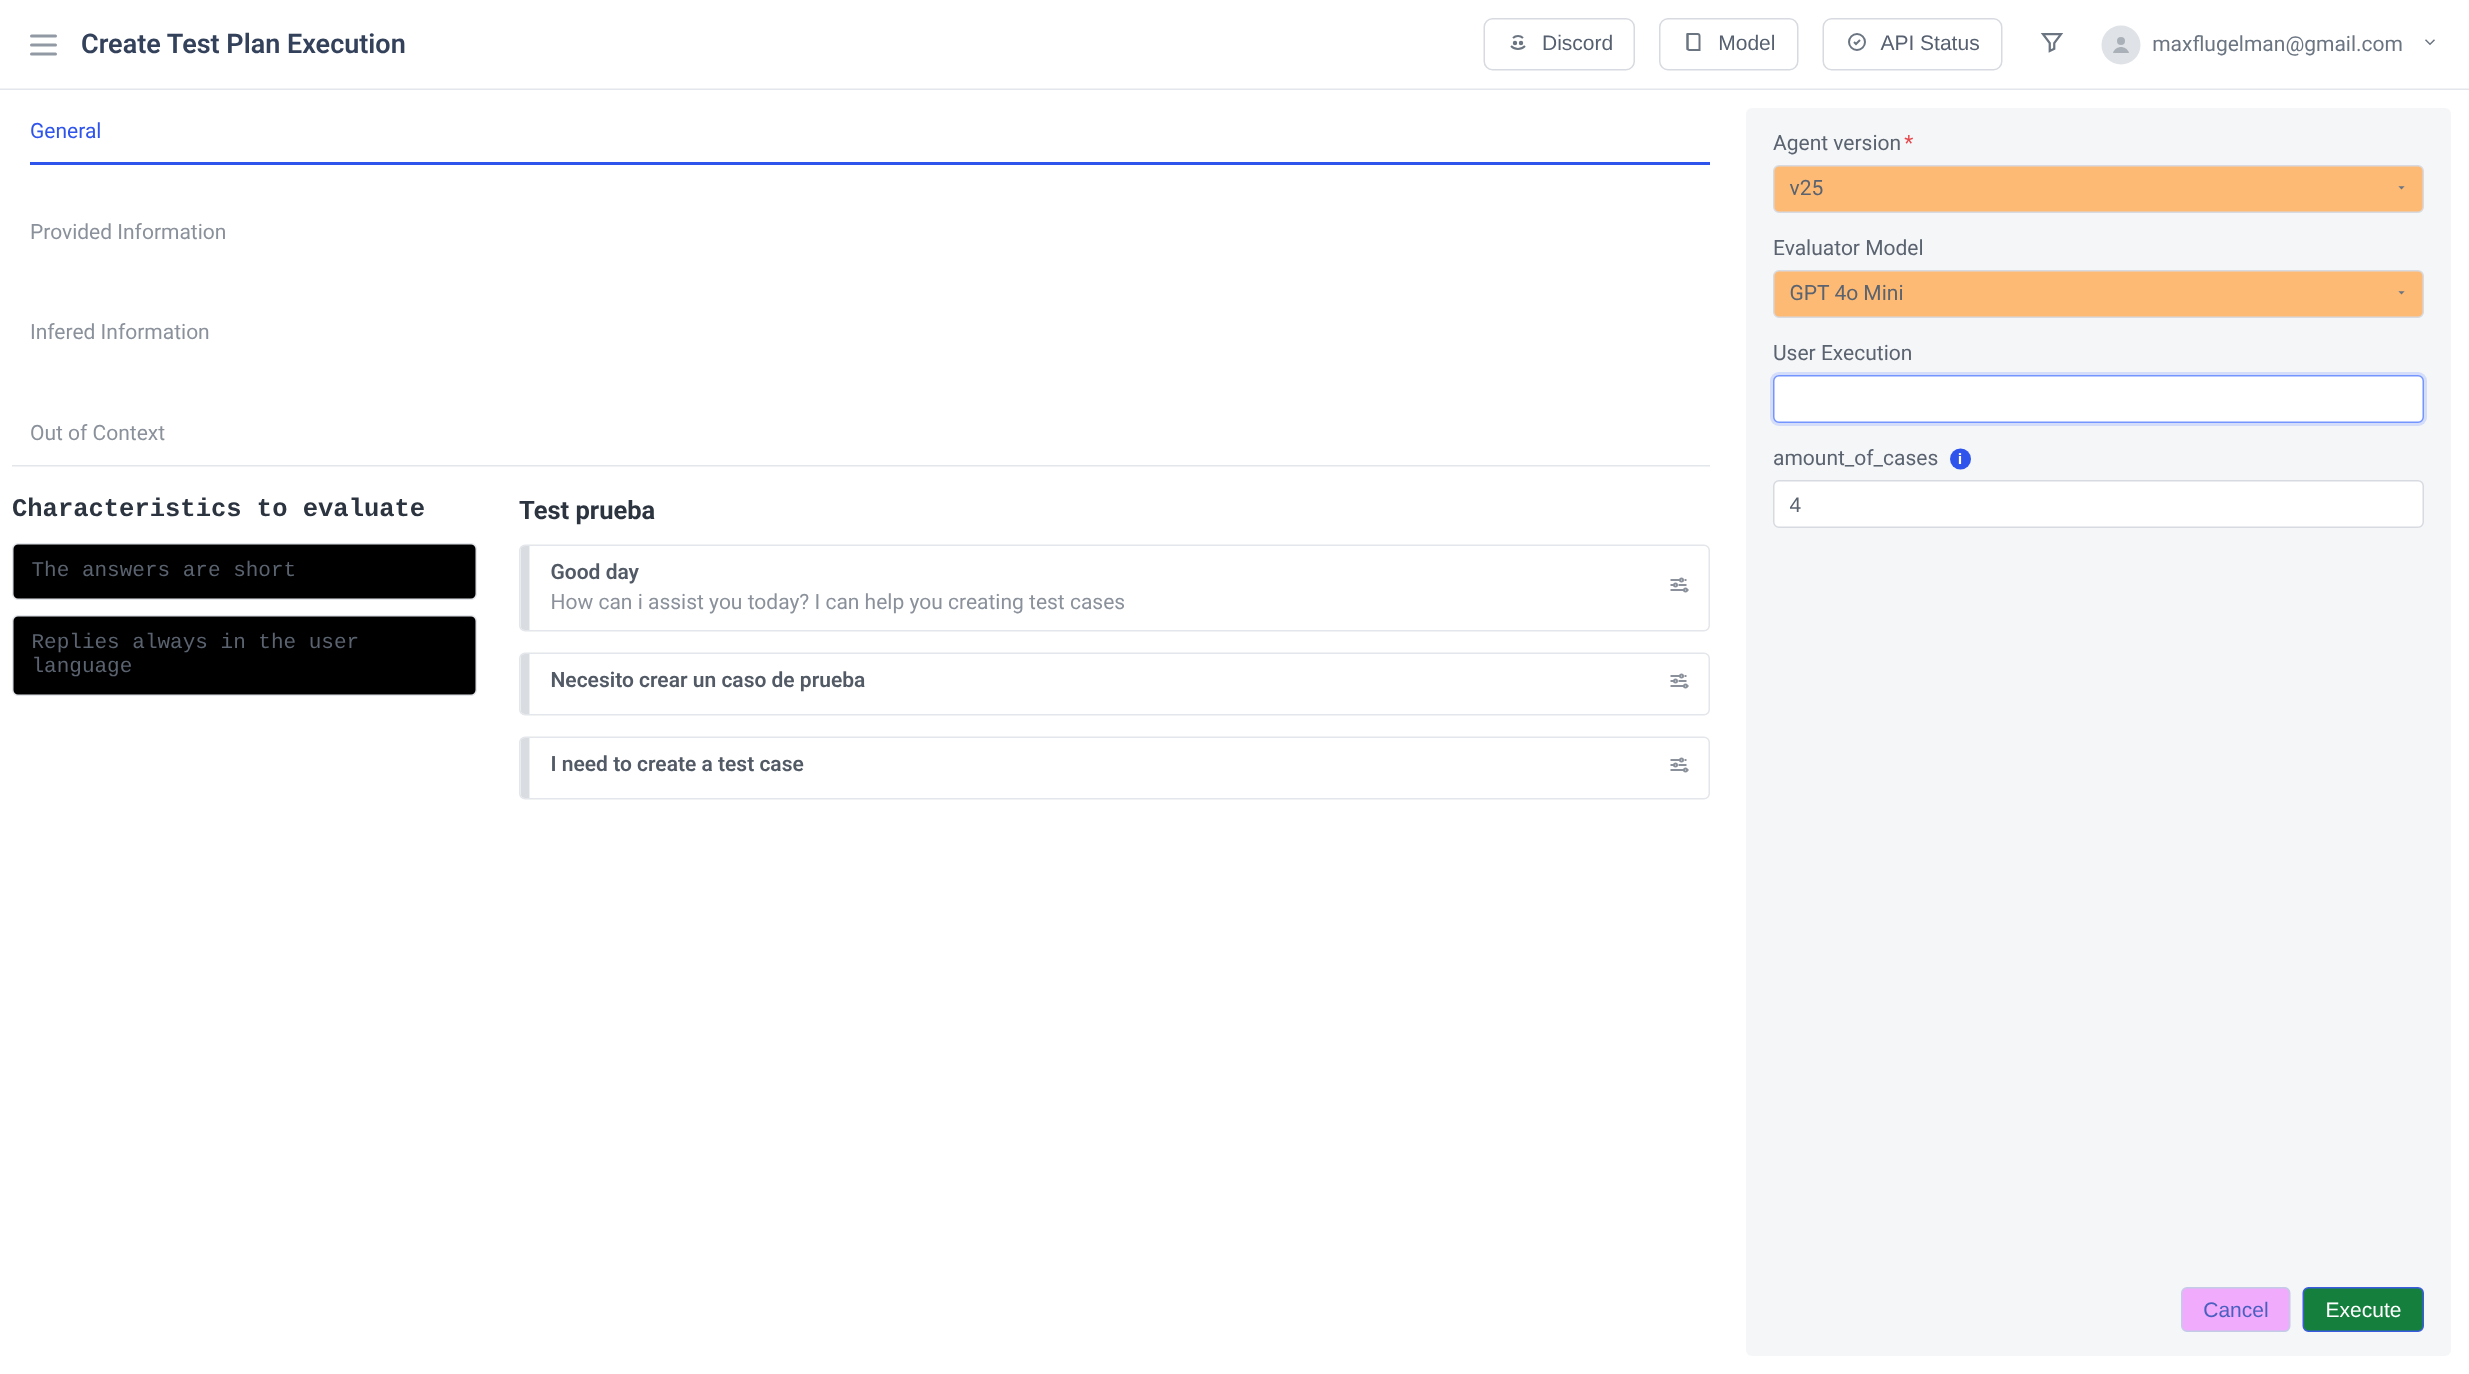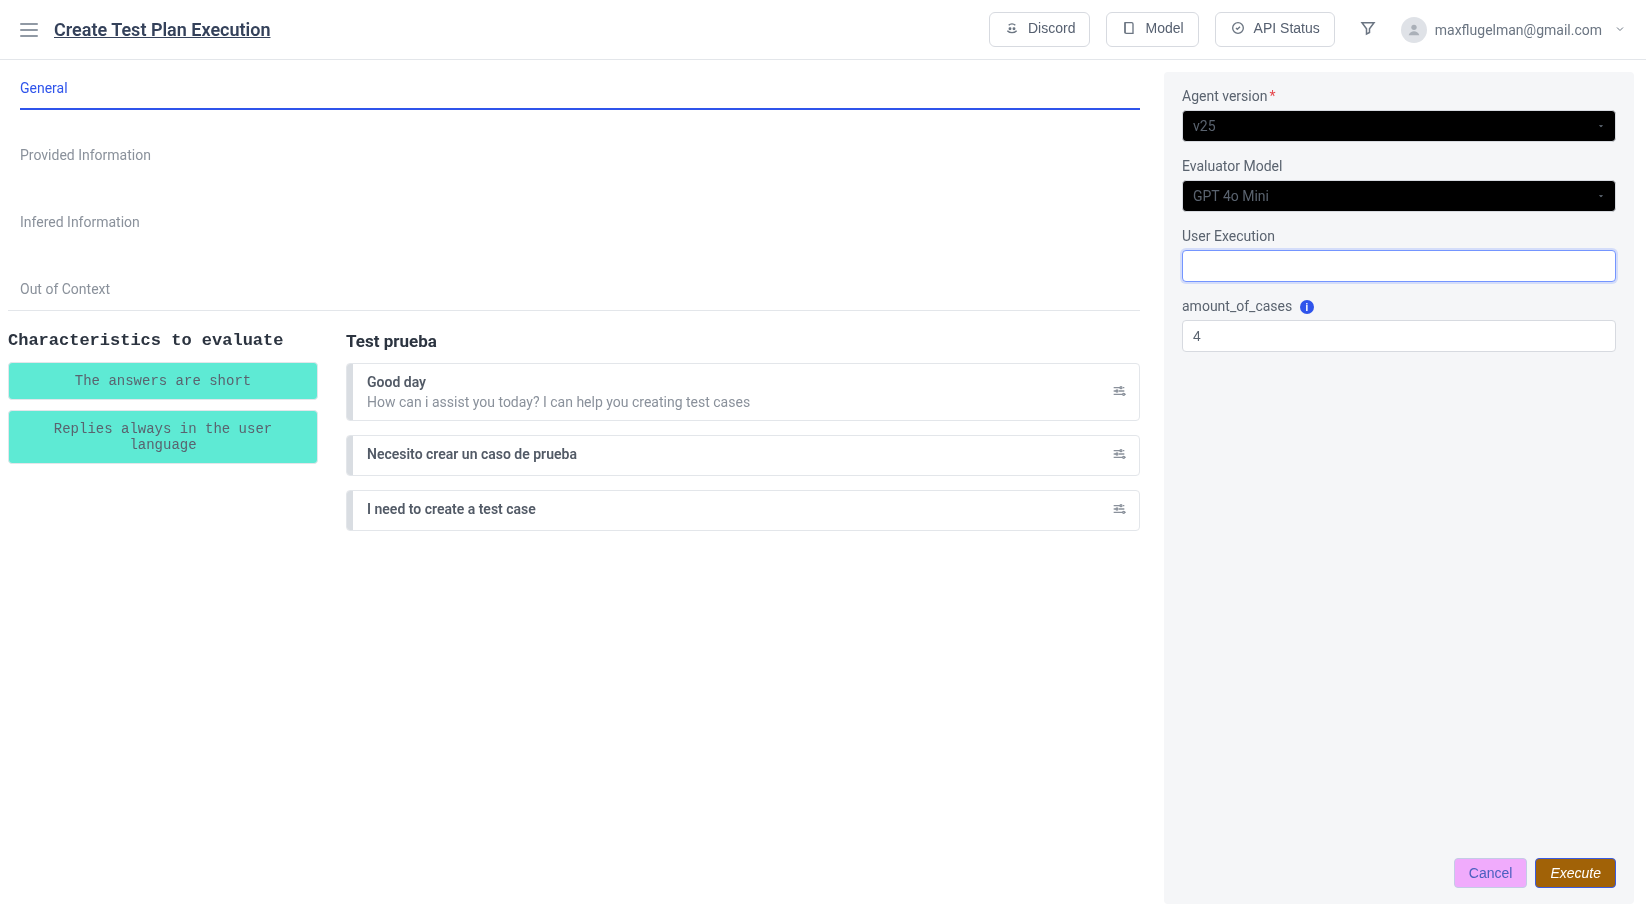--- a/index.html
+++ b/index.html
@@ -36,21 +36,20 @@
     display: flex; flex-direction: column; justify-content: space-between;
     cursor: pointer;
   }
   .hamburger span {
     display: block; height: 2px; background: #9099a4; border-radius: 1px;
   }
   .page-title {
     font-size: 18px;
     font-weight: 600;
     color: #34415a;
-    text-decoration: underline;
   }
   .topbar-spacer { flex: 1; }
   .top-btn {
     display: inline-flex;
     gap: 8px;
     padding: 7px 14px;
     border: 1px solid var(--input-border);
     border-radius: 6px;
     background: #fff;
     color: #566070;
@@ -140,23 +139,22 @@
     margin: 0 0 12px;
   }
 
   .char-item {
     border: 1px solid var(--border);
     border-radius: 4px;
     padding: 10px 12px;
     font-size: 14px;
     color: #5a636f;
     margin-bottom: 10px;
-    background: #5eead4;
-    cursor: pointer;
-    text-align: center;
+    background: #000000;
+    cursor: pointer;
   }
 
   .case-item {
     display: flex;
     align-items: flex-start;
     gap: 0;
     border: 1px solid var(--border);
     border-radius: 4px;
     margin-bottom: 14px;
     background: #fff;
@@ -211,21 +209,21 @@
     vertical-align: middle;
   }
   .select-wrap, .text-input {
     position: relative;
     width: 100%;
   }
   .select-box {
     width: 100%;
     border: 1px solid var(--input-border);
     border-radius: 4px;
-    background: #000000;
+    background: #fdba74;
     padding: 7px 28px 7px 10px;
     font-size: 14px;
     color: #5a636f;
     cursor: pointer;
     display: flex;
     align-items: center;
     justify-content: space-between;
   }
   .select-box .caret {
     position: absolute;
@@ -263,24 +261,23 @@
     border-radius: 4px;
     cursor: pointer;
     border: 1px solid transparent;
   }
   .btn-secondary {
     background: #f0abfc;
     border-color: #c4cbe6;
     color: #4a5fbf;
   }
   .btn-primary {
-    background: #a16207;
+    background: #15803d;
     border-color: #3a5be0;
     color: #fff;
-    font-style: italic;
   }
 </style>
 </head>
 <body>
 
 <div class="topbar">
   <div class="hamburger">
     <span></span>
       <span></span>
       <span></span>

